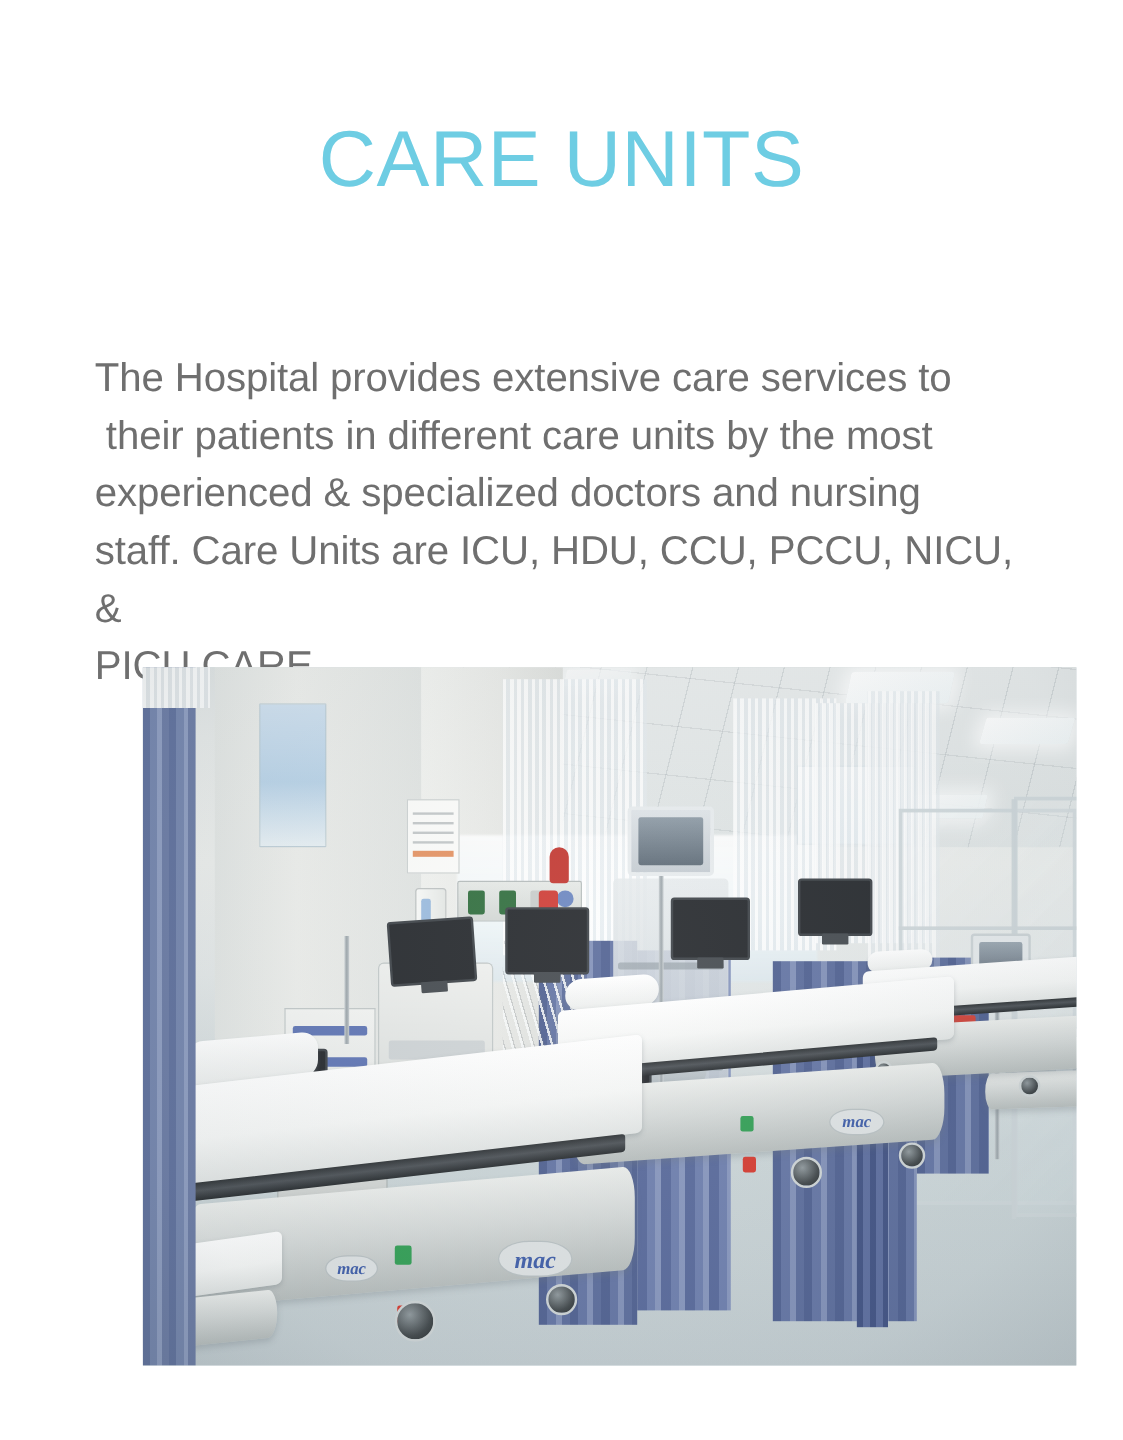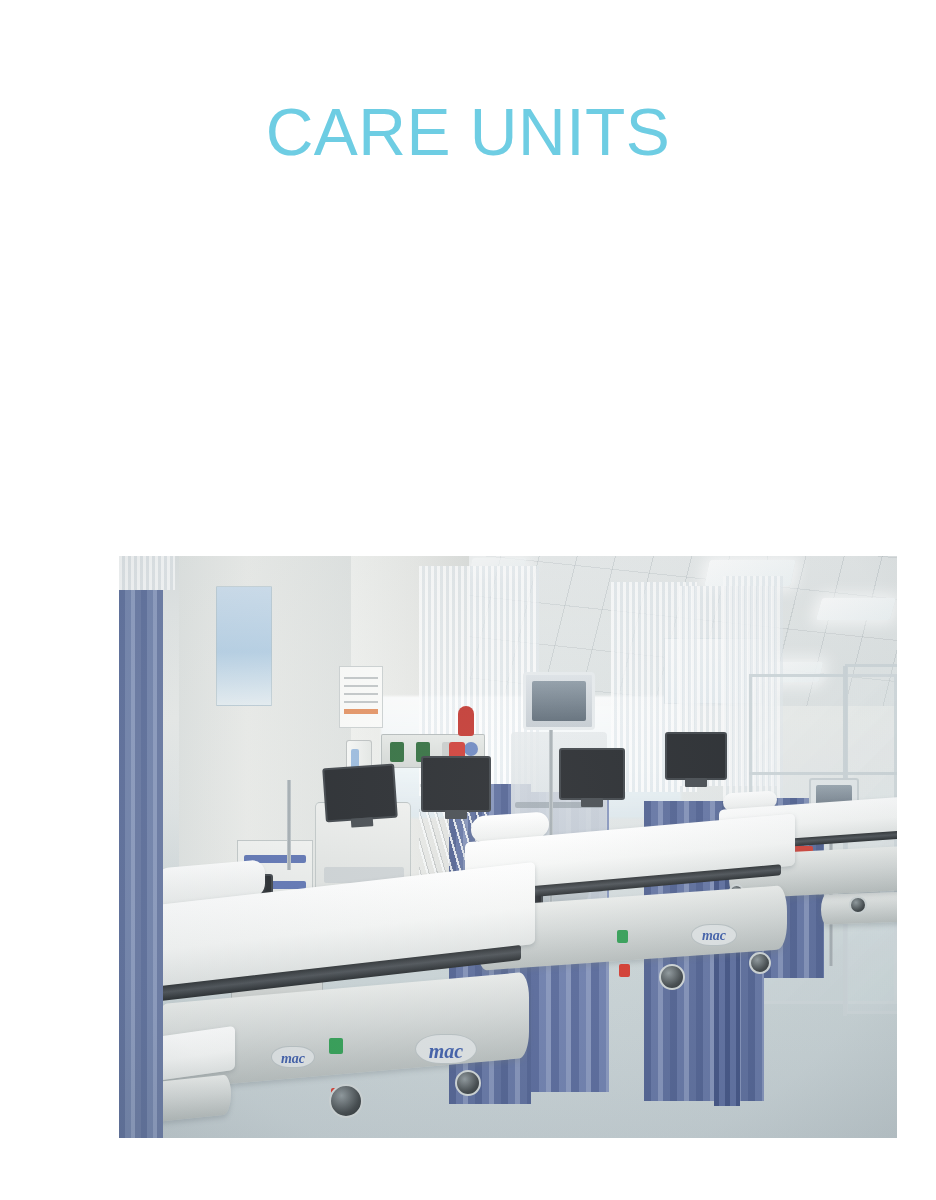--- a/index.html
+++ b/index.html
@@ -482,20 +482,25 @@
     pointer-events: none;
   }
 </style>
 </head>
 <body>
 
 <div class="page">
 
   <h1 class="section-title">CARE UNITS</h1>
 
+  <p class="body-copy">The Hospital provides extensive care services to
+ their patients in different care units by the most
+experienced &amp; specialized doctors and nursing
+staff. Care Units are ICU, HDU, CCU, PCCU, NICU, &amp;
+PICU CARE.</p>
 
   <figure class="photo-frame">
     <div class="photo">
 
       <div class="ceiling"></div>
       <div class="ceiling-light cl1"></div>
       <div class="ceiling-light cl2"></div>
       <div class="ceiling-light cl3"></div>
       <div class="ceiling-light cl4"></div>
 

